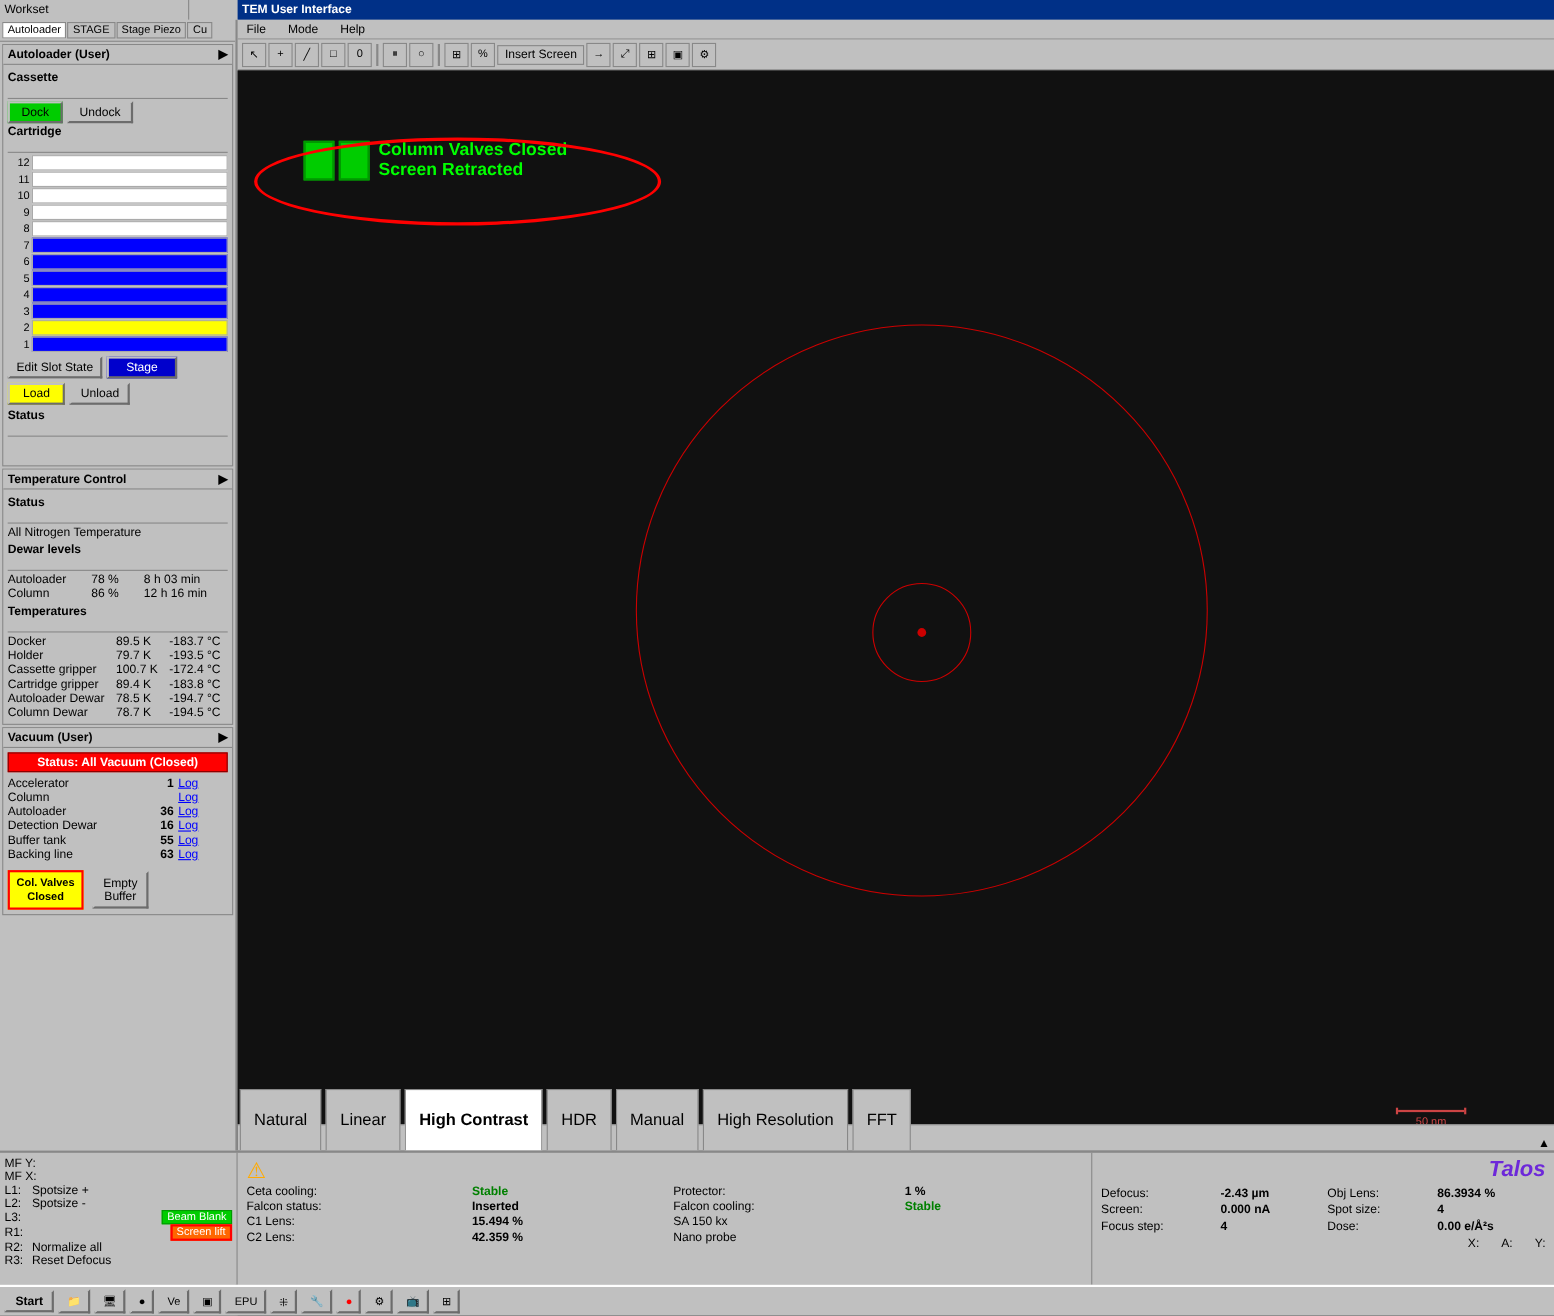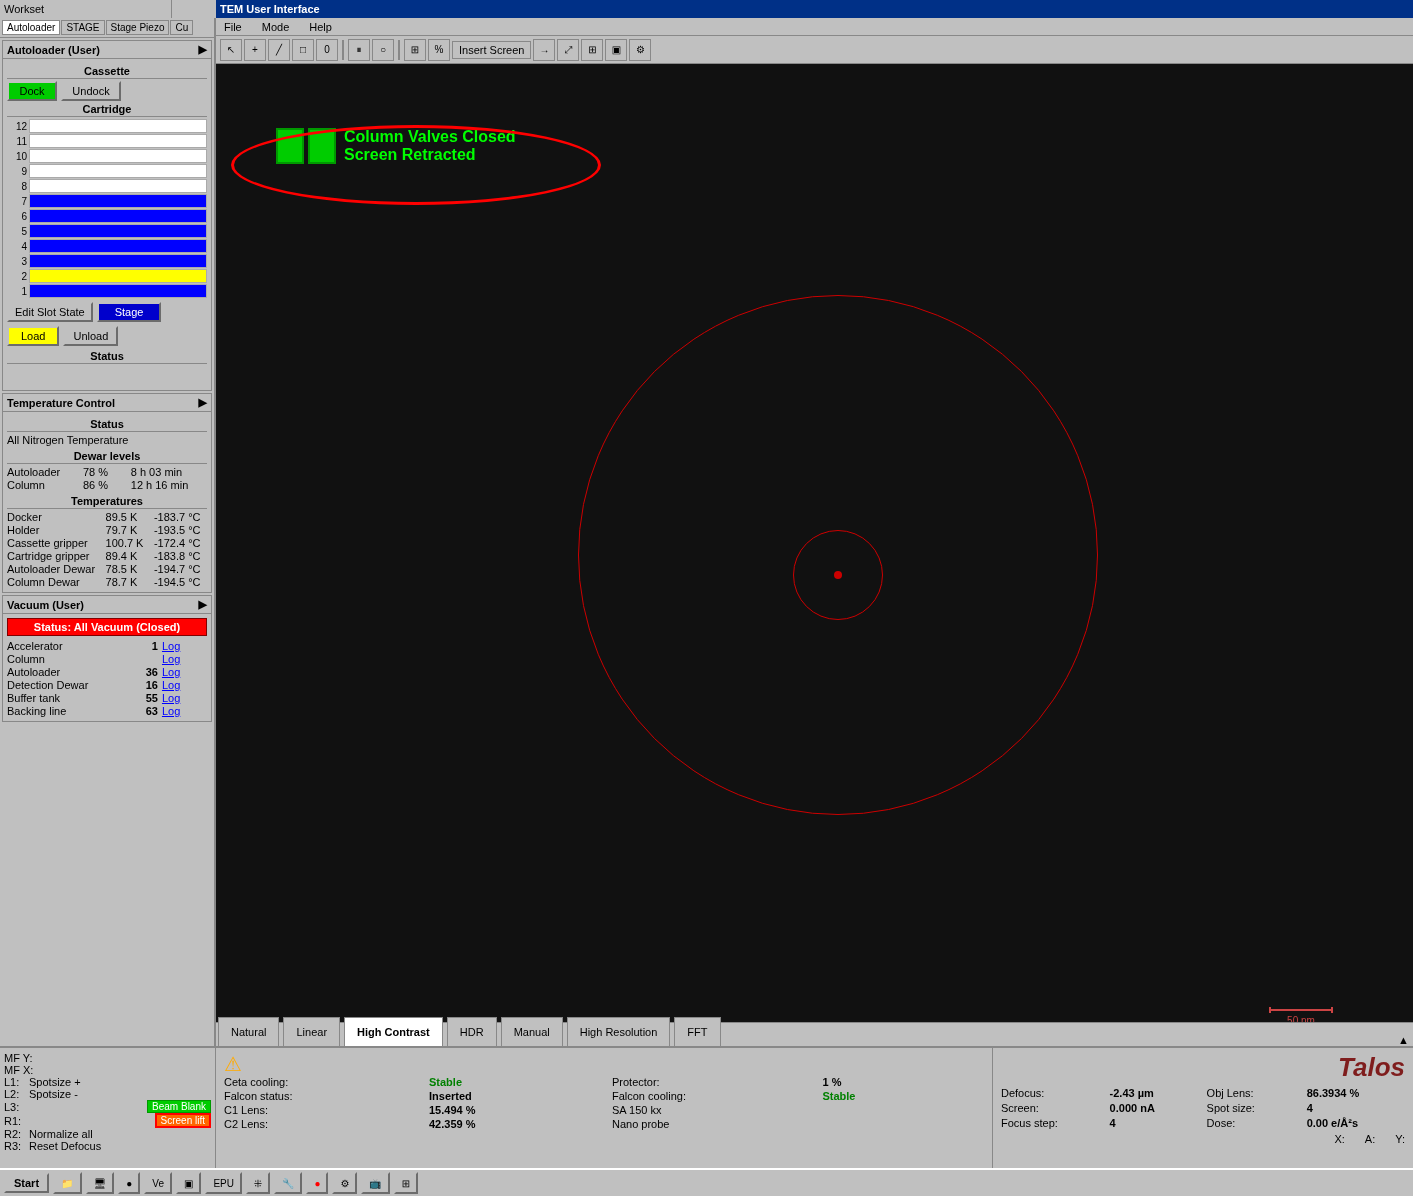--- a/index.html
+++ b/index.html
@@ -24,21 +24,21 @@
 
     
     .tab-bar-top { display: flex; align-items: center; background: #c0c0c0; padding: 2px; gap: 1px; border-bottom: 1px solid #888; }
     .tab-top { background: #c0c0c0; border: 1px solid #888; padding: 1px 4px; cursor: pointer; font-size: 10px; }
     .tab-top.active { background: white; }
 
     
     .section { border: 1px solid #888; margin: 2px; background: #c0c0c0; }
     .section-header { background: #c0c0c0; padding: 2px 4px; font-weight: bold; display: flex; justify-content: space-between; align-items: center; border-bottom: 1px solid #888; }
     .section-body { padding: 4px; }
-    .group-label { font-weight: bold; margin: 2px 0; border-bottom: 1px solid #888; padding-bottom: 1px; text-align: center; }
+    .group-label { font-weight: bold; margin: 2px 0; border-bottom: 1px solid #888; padding-bottom: 12px; }
 
     
     .cassette-row { display: flex; align-items: center; margin: 1px 0; gap: 2px; }
     .slot-num { width: 20px; text-align: right; font-size: 10px; }
     .slot-bar { flex: 1; height: 14px; background: white; border: 1px solid #aaa; }
     .slot-bar.blue { background: #0000ff; }
     .slot-bar.yellow { background: #ffff00; }
 
     .btn { border: 2px outset #c0c0c0; padding: 2px 8px; cursor: pointer; background: #c0c0c0; }
     .btn-green { background: #00cc00; color: black; }
@@ -76,21 +76,21 @@
     
     .viewer-circle-large { position: absolute; top: 50%; left: 52%; transform: translate(-50%, -50%); width: 520px; height: 520px; border: 1px solid #cc0000; border-radius: 50%; }
     .viewer-circle-small { position: absolute; top: 52%; left: 52%; transform: translate(-50%, -50%); width: 90px; height: 90px; border: 1px solid #cc0000; border-radius: 50%; }
     .viewer-dot { position: absolute; top: 52%; left: 52%; transform: translate(-50%, -50%); width: 8px; height: 8px; background: #cc0000; border-radius: 50%; }
     .scale-bar { position: absolute; bottom: 20px; right: 80px; display: flex; flex-direction: column; align-items: center; }
     .scale-line { width: 60px; height: 2px; background: #cc4444; }
     .scale-label { color: #cc4444; font-size: 10px; margin-top: 2px; }
 
     
     .mode-tabs { position: absolute; bottom: 150px; left: 216px; right: 0; height: 24px; background: #c0c0c0; display: flex; align-items: flex-end; border-top: 1px solid #888; }
-    .mode-tab { padding: 8px 12px; border: 1px solid #888; border-bottom: none; background: #c0c0c0; cursor: pointer; font-size: 11px; margin-right: 2px; margin-left: 2px; margin-top: 2px; }
+    .mode-tab { padding: 19px 12px; border: 1px solid #888; border-bottom: none; background: #c0c0c0; cursor: pointer; font-size: 15px; margin-right: 2px; margin-left: 2px; margin-top: 2px; }
     .mode-tab.active { background: white; font-weight: bold; }
 
     
     .bottom-left { width: 216px; padding: 4px; border-right: 1px solid #888; font-size: 10px; }
     .lens-row { display: flex; justify-content: space-between; align-items: center; }
     .lens-label { width: 25px; }
     .lens-val { flex: 1; }
     .beam-blank { background: #00cc00; color: white; border: 1px solid #009900; padding: 0 4px; font-size: 10px; }
     .screen-lift { background: #ff6600; color: white; border: 1px solid #cc4400; padding: 0 4px; font-size: 10px; cursor: pointer; border: 2px solid red; }
 
@@ -295,20 +295,24 @@
         <span>Detection Dewar</span>
         <span class="val">16</span>
         <span class="log-link">Log</span>
         <span>Buffer tank</span>
         <span class="val">55</span>
         <span class="log-link">Log</span>
         <span>Backing line</span>
         <span class="val">63</span>
         <span class="log-link">Log</span>
       </div>
+      <div style="display:flex; gap:8px; margin-top:8px; align-items:center;">
+        <button class="col-valves-btn" style="line-height:1.3;">Col. Valves<br>Closed</button>
+        <button class="empty-buffer-btn">Empty<br>Buffer</button>
+      </div>
     </div>
   </div>
 </div>
 
 <div class="main-viewer">
   <div class="viewer-canvas">
 
     <div class="col-valves-overlay">
       <div style="position:relative;margin-top:36px;">
         <div class="col-valves-ellipse"></div>
@@ -406,21 +410,21 @@
 
       <span>C2 Lens:</span>
       <span class="info-val">42.359 %</span>
       <span>Nano probe</span>
       <span></span>
     </div>
   </div>
 
   <div class="bottom-right">
     <div style="display:flex; justify-content:flex-end; margin-bottom:4px;">
-      <span style="font-size:26px; font-weight:bold; font-style:italic; color:#7f1d1d;">Talos</span>
+      <span style="font-size:20px; font-weight:bold; font-style:italic; color:#6d28d9;">Talos</span>
     </div>
     <div class="defocus-grid">
       <span>Defocus:</span>
       <span style="font-weight:bold;">-2.43 µm</span>
       <span>Obj Lens:</span>
       <span style="font-weight:bold;">86.3934 %</span>
 
       <span>Screen:</span>
       <span style="font-weight:bold;">0.000 nA</span>
       <span>Spot size:</span>

